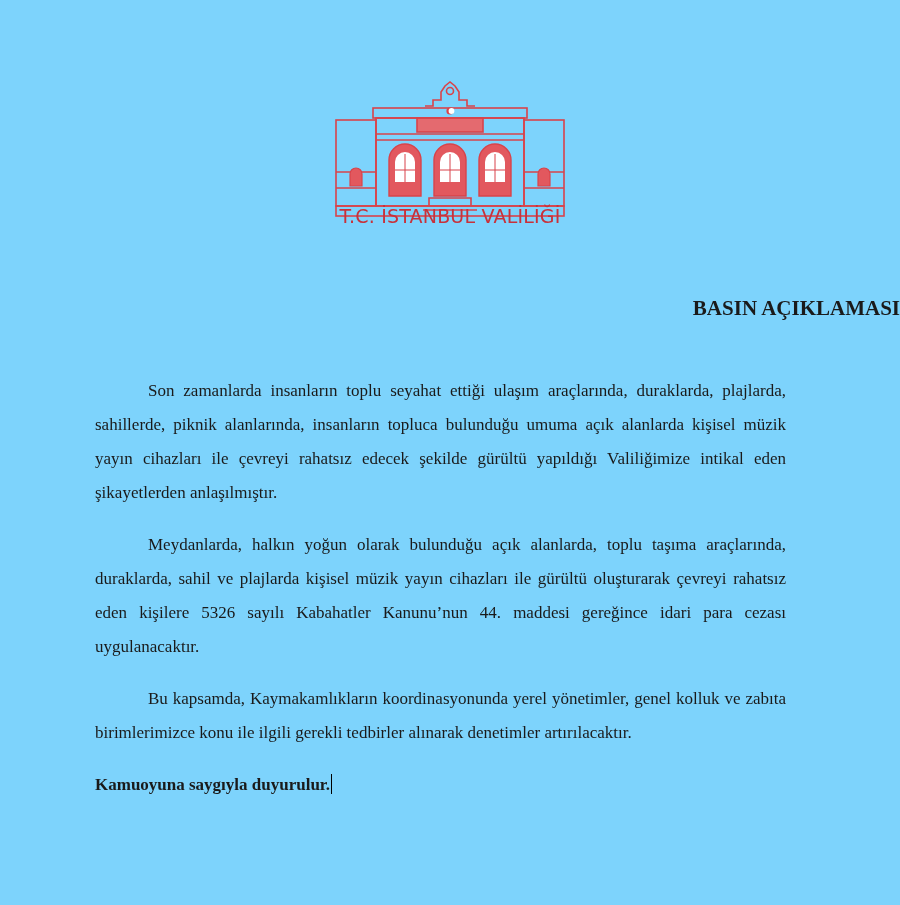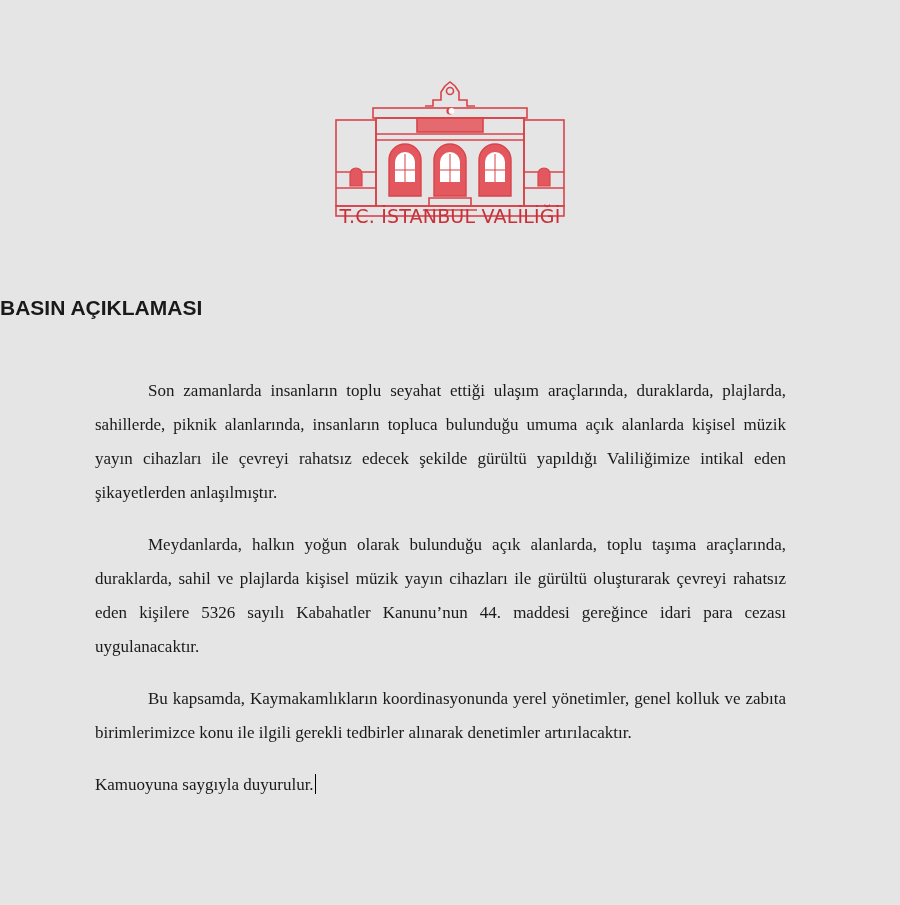--- a/index.html
+++ b/index.html
@@ -1,34 +1,34 @@
 <!DOCTYPE html>
 <html><head>
 <meta charset="utf-8">
 <style>
   html, body { margin: 0; padding: 0; background: #ffffff; }
   body { width: 900px; height: 905px; position: relative; overflow: hidden; }
-  .page { position: absolute; left: 0; top: 0; width: 900px; height: 905px; background: #e5e5e5; }
+  .page { position: absolute; left: 0; top: 0; width: 900px; height: 905px; background: #7dd3fc; }
   .logo { position: absolute; left: 333px; top: 78px; width: 234px; height: 160px; }
   .logo-text {
     position: absolute; left: 333px; top: 205px; width: 234px; text-align: center;
     font-family: "DejaVu Sans", sans-serif; font-size: 19px; color: #c8313a; letter-spacing: 0.2px;
     white-space: nowrap;
   }
   .title {
-    position: absolute; left: 0; top: 296px; width: 900px; text-align: left;
-    font-family: Liberation Sans, sans-serif; font-weight: bold; font-size: 21px; color: #1a1a1a;
+    position: absolute; left: 0; top: 296px; width: 900px; text-align: right;
+    font-family: Liberation Serif, serif; font-weight: bold; font-size: 21px; color: #1a1a1a;
   }
   .body {
     position: absolute; left: 95px; top: 374px; width: 707px;
     font-family: "Liberation Serif", serif; font-size: 17px; color: #1a1a1a; line-height: 34px;
   }
   .body p { margin: 0 16px 18px 0; text-align: justify; }
   .indent { text-indent: 53px; }
-  .closing { font-weight: normal; margin-top: 0; }
+  .closing { font-weight: bold; margin-top: 0; }
   .cursor { display: inline-block; width: 1px; height: 20px; background: #000; vertical-align: -4px; margin-left: 1px; }
 </style>
 </head>
 <body>
 
 <div class="page">
 
   <svg class="logo" viewBox="0 0 234 160" xmlns="http://www.w3.org/2000/svg">
     <g fill="none" stroke="#d9434a" stroke-width="1.6">
 

